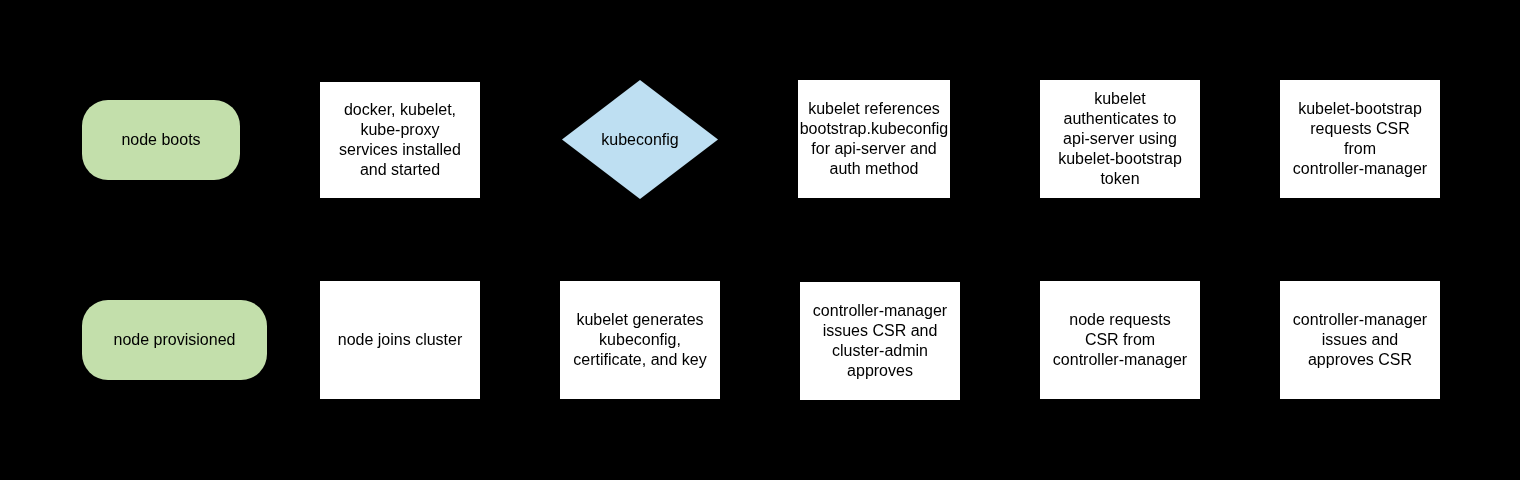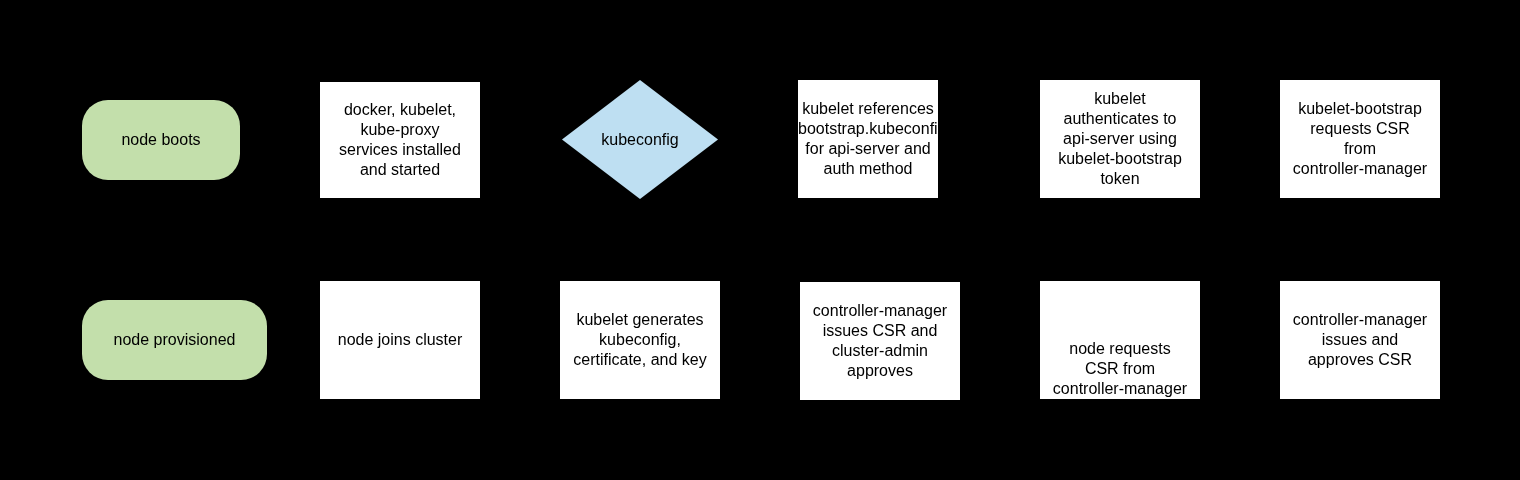--- a/index.html
+++ b/index.html
@@ -55,21 +55,21 @@
   </div>
 
   <div class="node terminal" style="left:82px; top:100px; width:158px; height:80px;">
     <span class="label">node boots</span>
   </div>
 
   <div class="node decision" style="left:562px; top:80px; width:156px; height:119px;">
     <span class="label">kubeconfig</span>
   </div>
 
-  <div class="node process" style="left:798px; top:80px; width:140px; height:118px;">
+  <div class="node process" style="left:798px; top:80px; width:152px; height:118px;">
     <span class="label">kubelet references
 bootstrap.kubeconfig
 for api-server and
 auth method</span>
   </div>
 
   <div class="node process" style="left:1040px; top:80px; width:160px; height:118px;">
     <span class="label">kubelet
 authenticates to
 api-server using
@@ -98,21 +98,21 @@
     <span class="label">node joins cluster</span>
   </div>
 
   <div class="node process" style="left:800px; top:282px; width:160px; height:118px;">
     <span class="label">controller-manager
 issues CSR and
 cluster-admin
 approves</span>
   </div>
 
-  <div class="node process" style="left:1040px; top:281px; width:160px; height:118px;align-items:flex-end;">
+  <div class="node process" style="left:1040px; top:281px; width:160px; height:118px;">
     <span class="label">node requests
 CSR from
 controller-manager</span>
   </div>
 
   <div class="node process" style="left:1280px; top:281px; width:160px; height:118px;">
     <span class="label">controller-manager
 issues and
 approves CSR</span>
   </div>

